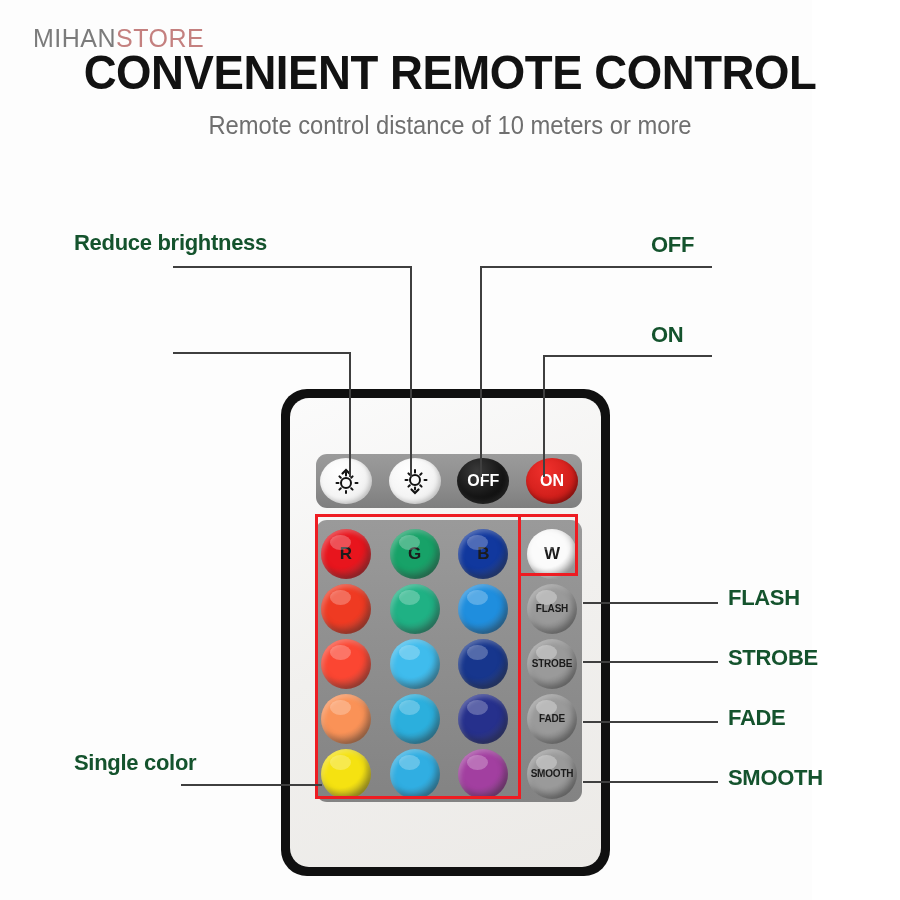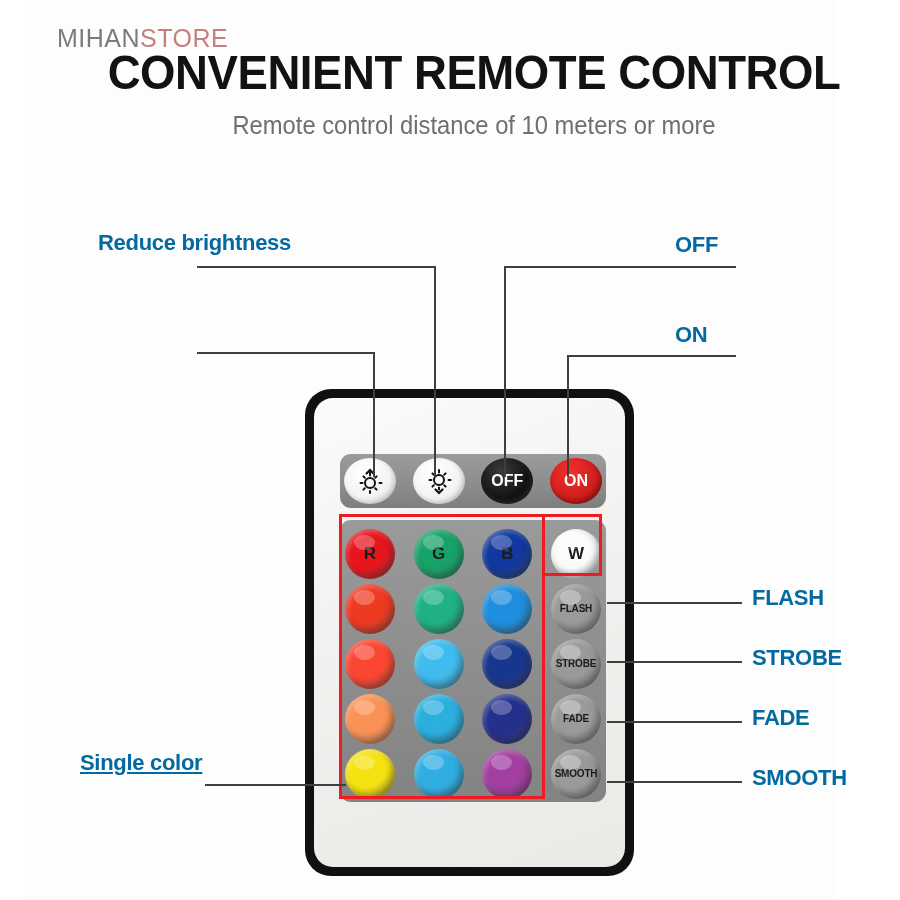--- a/index.html
+++ b/index.html
@@ -2,21 +2,21 @@
 <html><head>
 <meta charset="utf-8">
 <style>
   * { box-sizing: border-box; margin: 0; padding: 0; }
   html, body {
     width: 900px; height: 900px;
     background: #ffffff;
     font-family: "Liberation Sans", sans-serif;
     overflow: hidden;
   }
-  #page { position: relative; width: 812px; height: 900px; background: #fdfdfd; margin-left: 24px; }
+  #page { position: relative; width: 812px; height: 900px; background: #fdfdfd; }
 
   
   .watermark {
     position: absolute; left: 33px; top: 24px;
     font-size: 25px; font-weight: 400; letter-spacing: 0.5px;
     white-space: nowrap; z-index: 6;
   }
   .wm-a { color: #7b7b7b; }
   .wm-b { color: #c4807f; }
 
@@ -33,21 +33,21 @@
     position: absolute; left: 0; top: 111px; width: 900px;
     text-align: center;
     font-size: 25px; font-weight: 400; color: #6f6f6f;
     transform: scaleX(0.95); transform-origin: center top;
     white-space: nowrap;
   }
 
   
   .callout {
     position: absolute;
-    font-size: 22px; font-weight: 700; color: #0369a1;
+    font-size: 22px; font-weight: 700; color: #14532d;
     white-space: nowrap; letter-spacing: -0.3px;
   }
 
   
   .lead { position: absolute; background: #3f3f3f; z-index: 4; }
   .lead.h { height: 2px; }
   .lead.v { width: 2px; }
 
   
   .remote {
@@ -141,21 +141,21 @@
   <div class="title">CONVENIENT REMOTE CONTROL</div>
   <div class="subtitle">Remote control distance of 10 meters or more</div>
 
   <div class="callout" style="left:74px; top:230px;">Reduce brightness</div>
   <div class="lead h" style="left:173px; top:266px; width:239px;"></div>
   <div class="lead v" style="left:410px; top:266px; height:211px;"></div>
 
   <div class="lead h" style="left:173px; top:352px; width:178px;"></div>
   <div class="lead v" style="left:349px; top:352px; height:125px;"></div>
 
-  <div class="callout" style="left:56px; top:750px;text-decoration:underline;">Single color</div>
+  <div class="callout" style="left:74px; top:750px;">Single color</div>
   <div class="lead h" style="left:181px; top:784px; width:141px;"></div>
 
   <div class="callout" style="left:651px; top:232px;">OFF</div>
   <div class="lead h" style="left:480px; top:266px; width:232px;"></div>
   <div class="lead v" style="left:480px; top:266px; height:211px;"></div>
 
   <div class="callout" style="left:651px; top:322px;">ON</div>
   <div class="lead h" style="left:543px; top:355px; width:169px;"></div>
   <div class="lead v" style="left:543px; top:355px; height:122px;"></div>
 

